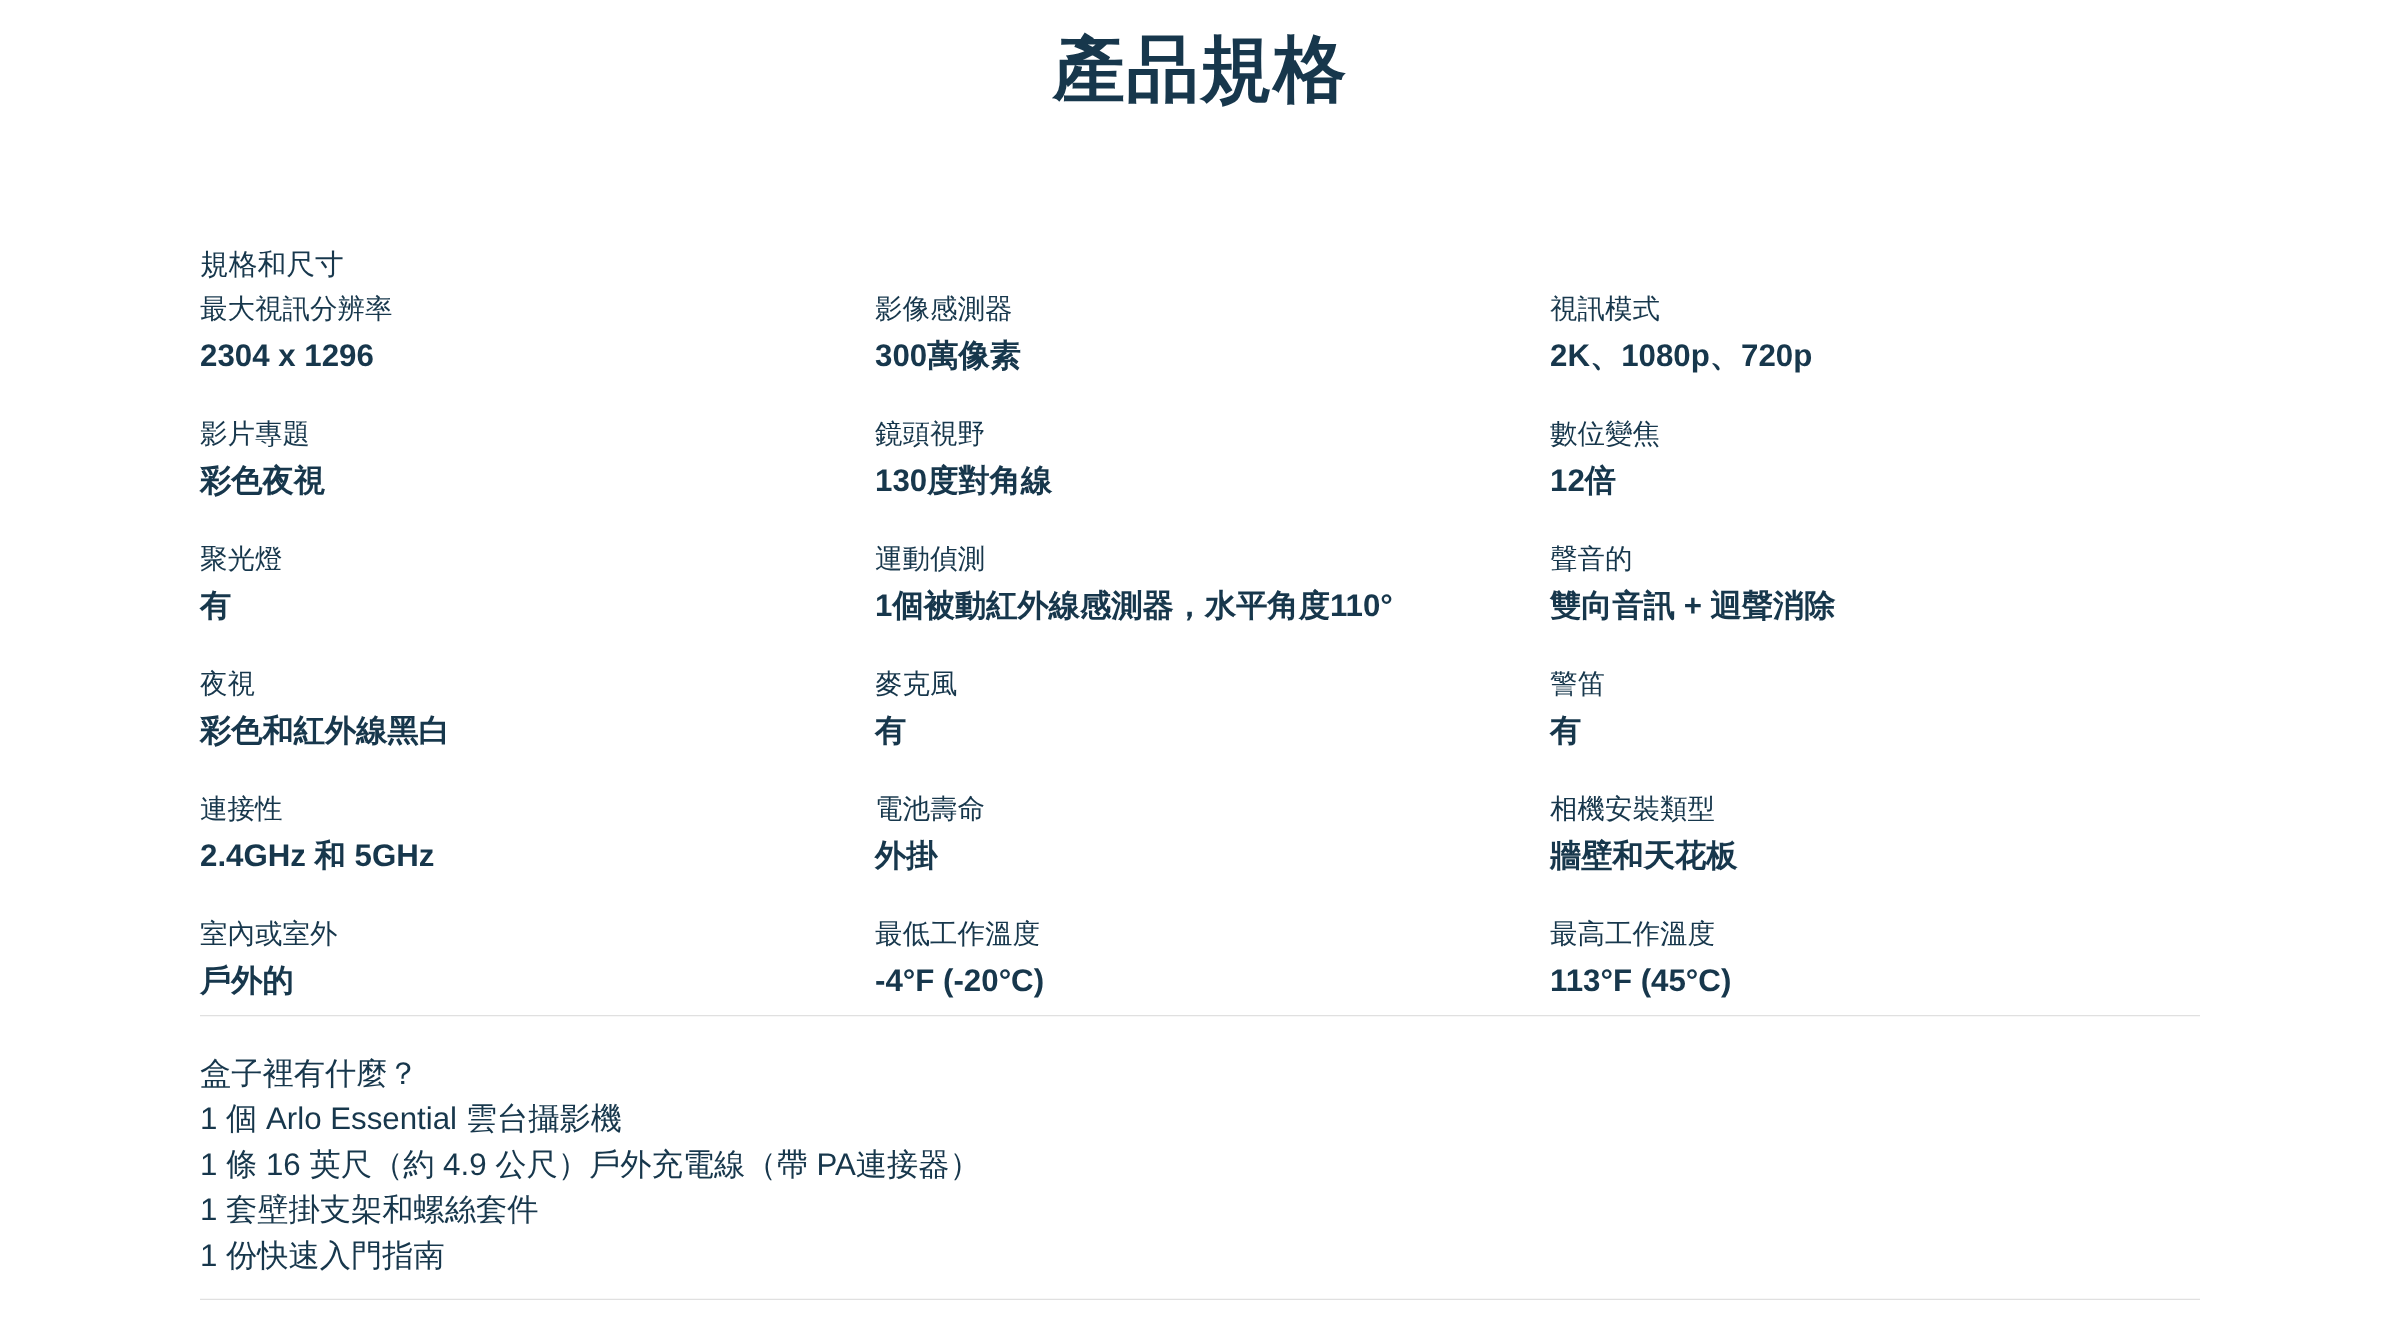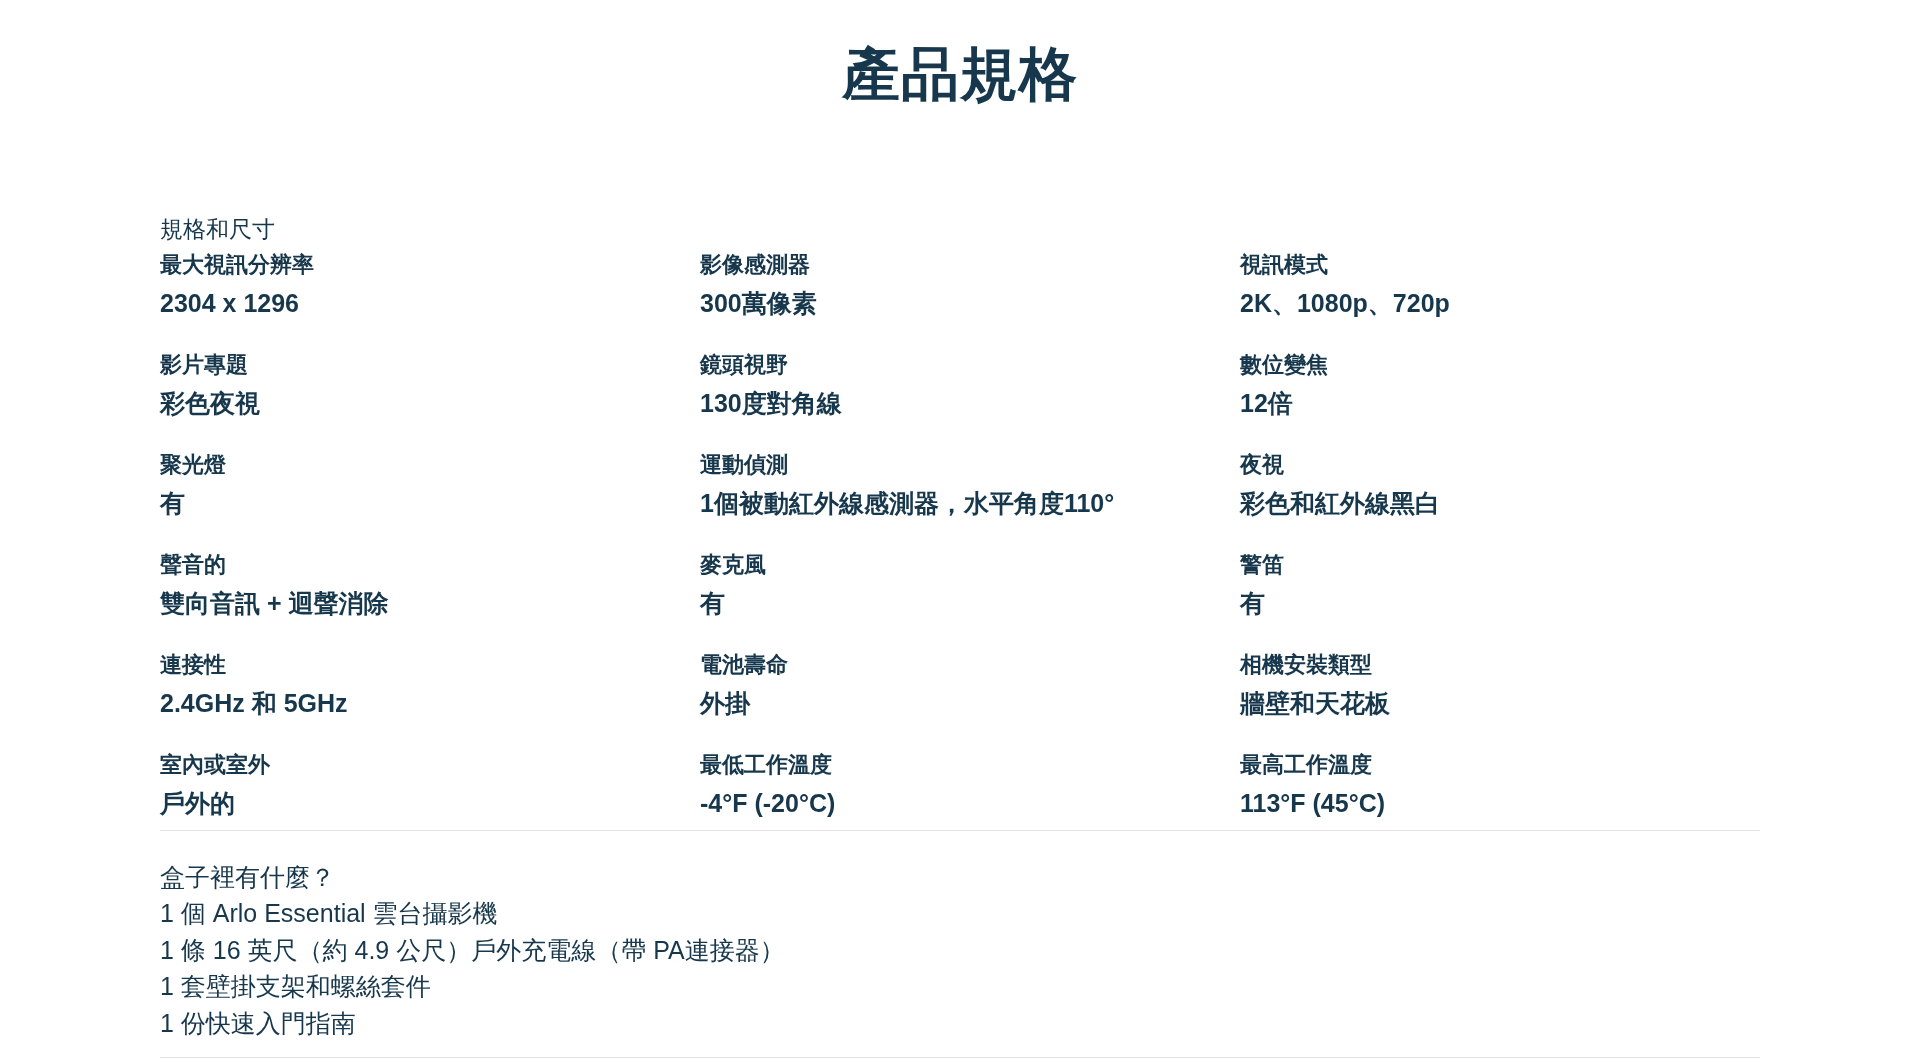--- a/index.html
+++ b/index.html
@@ -6,21 +6,21 @@
   html, body {
     width: 1920px;
     height: 1062px;
     background: #ffffff;
     font-family: "Liberation Sans", "DejaVu Sans", sans-serif;
     color: #17374c;
     overflow: hidden;
   }
   .page { width: 1920px; height: 1062px; }
   .page-title {
-    padding-top: 42px;
+    padding-top: 24px;
     font-size: 58px;
     font-weight: 700;
     line-height: 1.1;
     text-align: center;
     color: #17374c;
     letter-spacing: 1px;
   }
   .content { margin: 0 160px; width: 1600px; }
   .section-label {
     margin-top: 108px;
@@ -29,21 +29,21 @@
     font-weight: 400;
     line-height: 30px;
   }
   .specs-grid {
     display: grid;
     grid-template-columns: repeat(3, 540px);
     row-gap: 34px;
   }
   .spec-label {
     font-size: 22px;
-    font-weight: 700;
+    font-weight: 400;
     line-height: 26px;
     margin-bottom: 10px;
   }
   .spec-value {
     font-size: 25px;
     font-weight: 700;
     line-height: 30px;
   }
   .divider {
     border: none;
@@ -105,27 +105,27 @@
 
       <div class="spec-cell">
         <div class="spec-label">聚光燈</div>
         <div class="spec-value">有</div>
       </div>
       <div class="spec-cell">
         <div class="spec-label">運動偵測</div>
         <div class="spec-value">1個被動紅外線感測器，水平角度110°</div>
       </div>
       <div class="spec-cell">
-        <div class="spec-label">夜視</div>
-        <div class="spec-value">彩色和紅外線黑白</div>
+        <div class="spec-label">聲音的</div>
+        <div class="spec-value">雙向音訊 + 迴聲消除</div>
       </div>
 
       <div class="spec-cell">
-        <div class="spec-label">聲音的</div>
-        <div class="spec-value">雙向音訊 + 迴聲消除</div>
+        <div class="spec-label">夜視</div>
+        <div class="spec-value">彩色和紅外線黑白</div>
       </div>
       <div class="spec-cell">
         <div class="spec-label">麥克風</div>
         <div class="spec-value">有</div>
       </div>
       <div class="spec-cell">
         <div class="spec-label">警笛</div>
         <div class="spec-value">有</div>
       </div>
 

